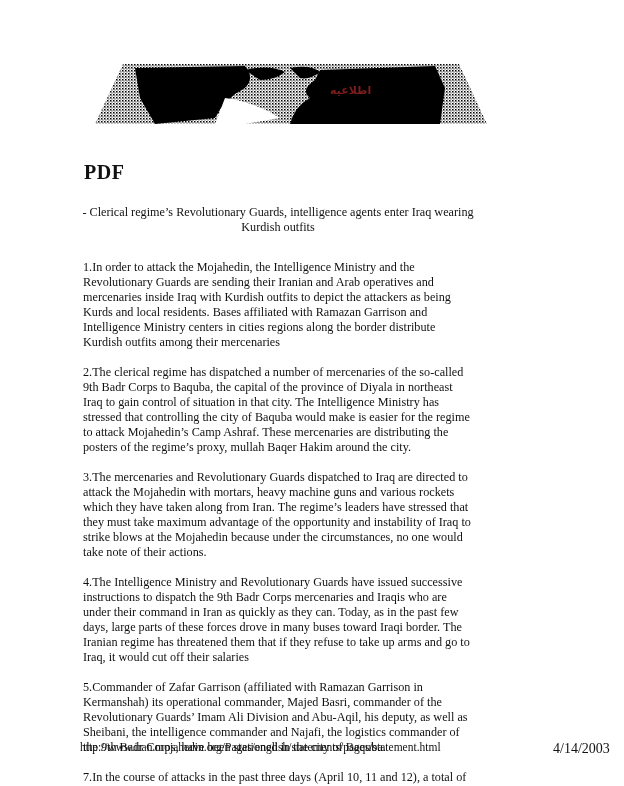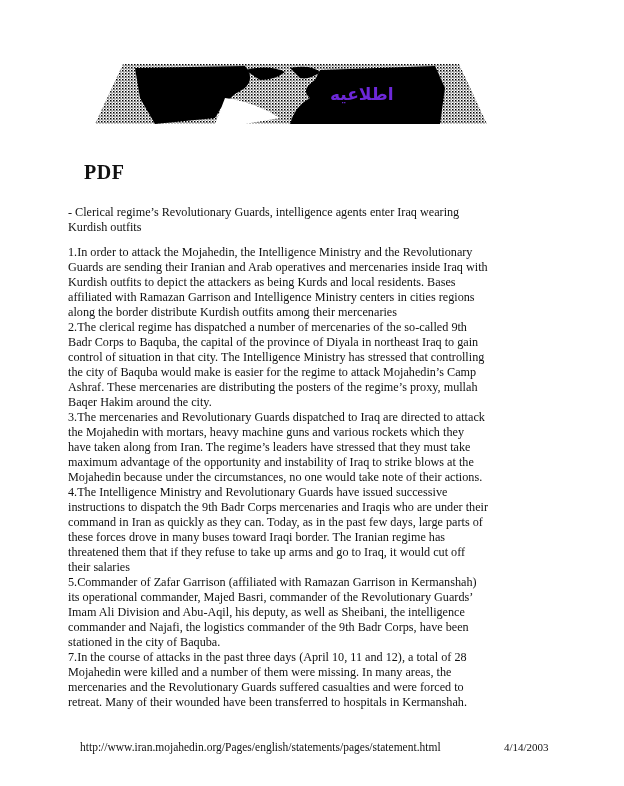--- a/index.html
+++ b/index.html
@@ -10,33 +10,33 @@
     .banner {
       position: absolute; left: 95px; top: 58px; width: 392px; height: 66px;
     }
     .pdf-title {
       position: absolute; left: 68px; top: 145px; margin: 16px;
       font-family: "Liberation Serif", serif; font-weight: bold; font-size: 20px;
       letter-spacing: 0.5px;
     }
     .headline {
       position: absolute; left: 68px; top: 205px; width: 420px;
-      font-size: 12.2px; line-height: 15px;
+      font-size: 12.2px; line-height: 15px; text-align: center;
     }
     .body {
       position: absolute; left: 68px; top: 245px; width: 420px;
       font-size: 12.2px; line-height: 15px;
     }
-    .body p { margin: 0; }
+    .body p { margin: 15px; }
     .footer-url {
       position: absolute; left: 60px; top: 741px;
       font-size: 11.5px; white-space: nowrap; margin-left: 20px;
     }
     .footer-date {
-      position: absolute; left: 504px; top: 741px; font-size: 11px;
+      position: absolute; left: 553px; top: 741px; font-size: 14px;
     }
   </style>
 </head>
 <body>
 
 <div class="banner">
   <svg width="392" height="66" viewBox="0 0 392 66">
     <defs>
       <pattern id="dots" width="3" height="3" patternUnits="userSpaceOnUse">
         <rect width="3" height="3" fill="#fff"></rect>
@@ -44,21 +44,21 @@
         <rect x="1.5" y="1.5" width="1" height="1" fill="#000"></rect>
       </pattern>
     </defs>
     <path d="M0 66 L28 6 L364 6 L392 66 Z" fill="url(#dots)"></path>
     <path d="M40 10 L150 8 Q160 20 150 30 Q130 40 120 60 L60 66 L45 40 Z" fill="#000"></path>
     <path d="M150 12 Q175 6 190 14 Q180 22 165 22 Z" fill="#000"></path>
     <path d="M195 10 Q215 6 225 14 Q215 22 205 20 Z" fill="#000"></path>
     <path d="M225 12 L340 8 L350 30 L345 66 L195 66 Q200 48 215 40 Q205 32 220 22 Z" fill="#000"></path>
     <path d="M130 40 Q160 44 185 60 L150 66 L120 66 Z" fill="#fff"></path>
   </svg>
-  <span style="position:absolute;left:235px;top:26px;color:#6d28d9;font-family:'DejaVu Sans',sans-serif;font-weight:bold;font-size:17px;direction:rtl;">اطلاعیه</span>
+  <span style="position:absolute;left:235px;top:26px;color:#7f1d1d;font-family:'DejaVu Sans',sans-serif;font-weight:bold;font-size:11px;direction:rtl;">اطلاعیه</span>
 </div>
 
 <h1 class="pdf-title">PDF</h1>
 
 <div class="headline">- Clerical regime’s Revolutionary Guards, intelligence agents enter Iraq wearing Kurdish outfits</div>
 
 <div class="body">
   <p>1.In order to attack the Mojahedin, the Intelligence Ministry and the Revolutionary Guards are sending their Iranian and Arab operatives and mercenaries inside Iraq with Kurdish outfits to depict the attackers as being Kurds and local residents. Bases affiliated with Ramazan Garrison and Intelligence Ministry centers in cities regions along the border distribute Kurdish outfits among their mercenaries</p>
   <p>2.The clerical regime has dispatched a number of mercenaries of the so-called 9th Badr Corps to Baquba, the capital of the province of Diyala in northeast Iraq to gain control of situation in that city. The Intelligence Ministry has stressed that controlling the city of Baquba would make is easier for the regime to attack Mojahedin’s Camp Ashraf. These mercenaries are distributing the posters of the regime’s proxy, mullah Baqer Hakim around the city.</p>
   <p>3.The mercenaries and Revolutionary Guards dispatched to Iraq are directed to attack the Mojahedin with mortars, heavy machine guns and various rockets which they have taken along from Iran. The regime’s leaders have stressed that they must take maximum advantage of the opportunity and instability of Iraq to strike blows at the Mojahedin because under the circumstances, no one would take note of their actions.</p>

